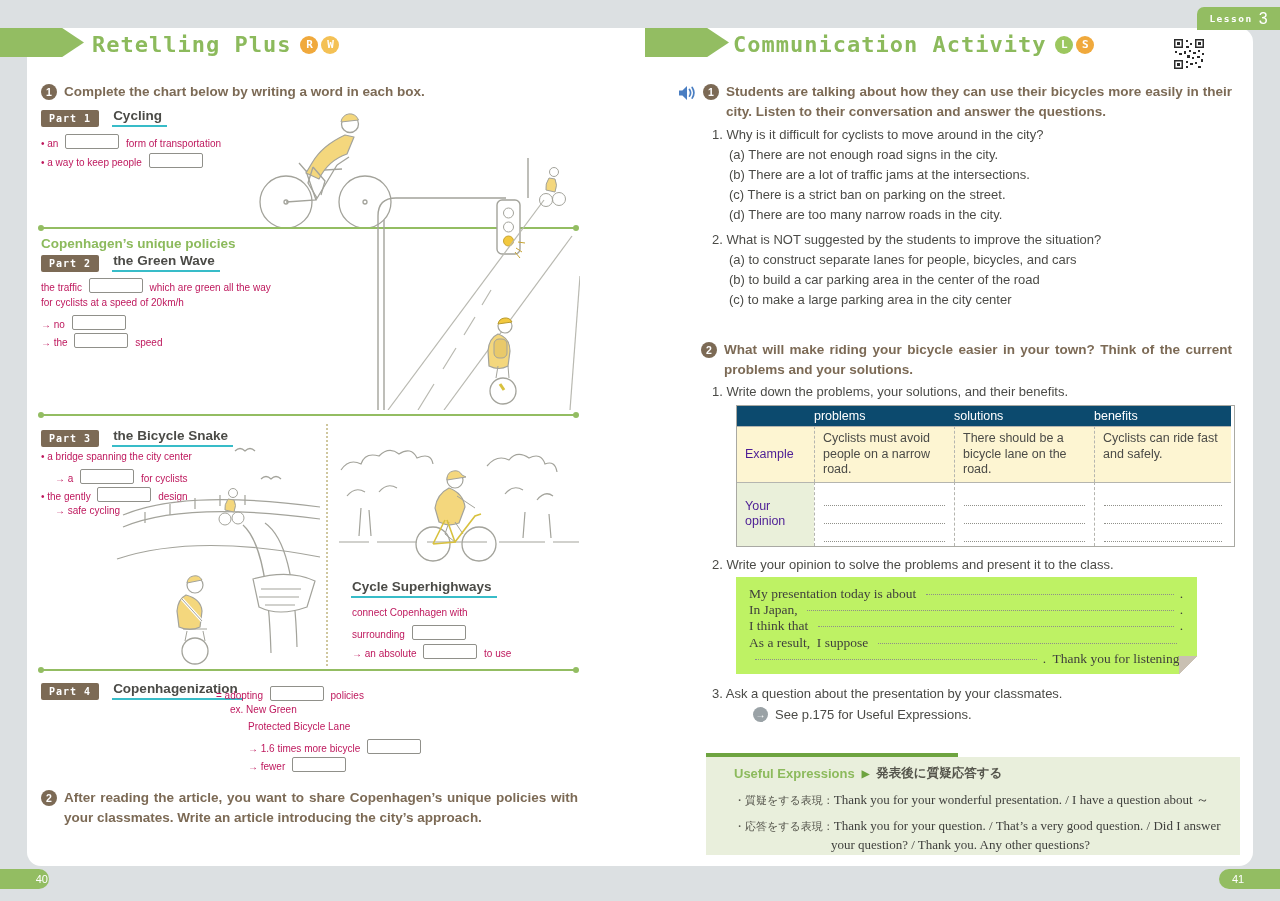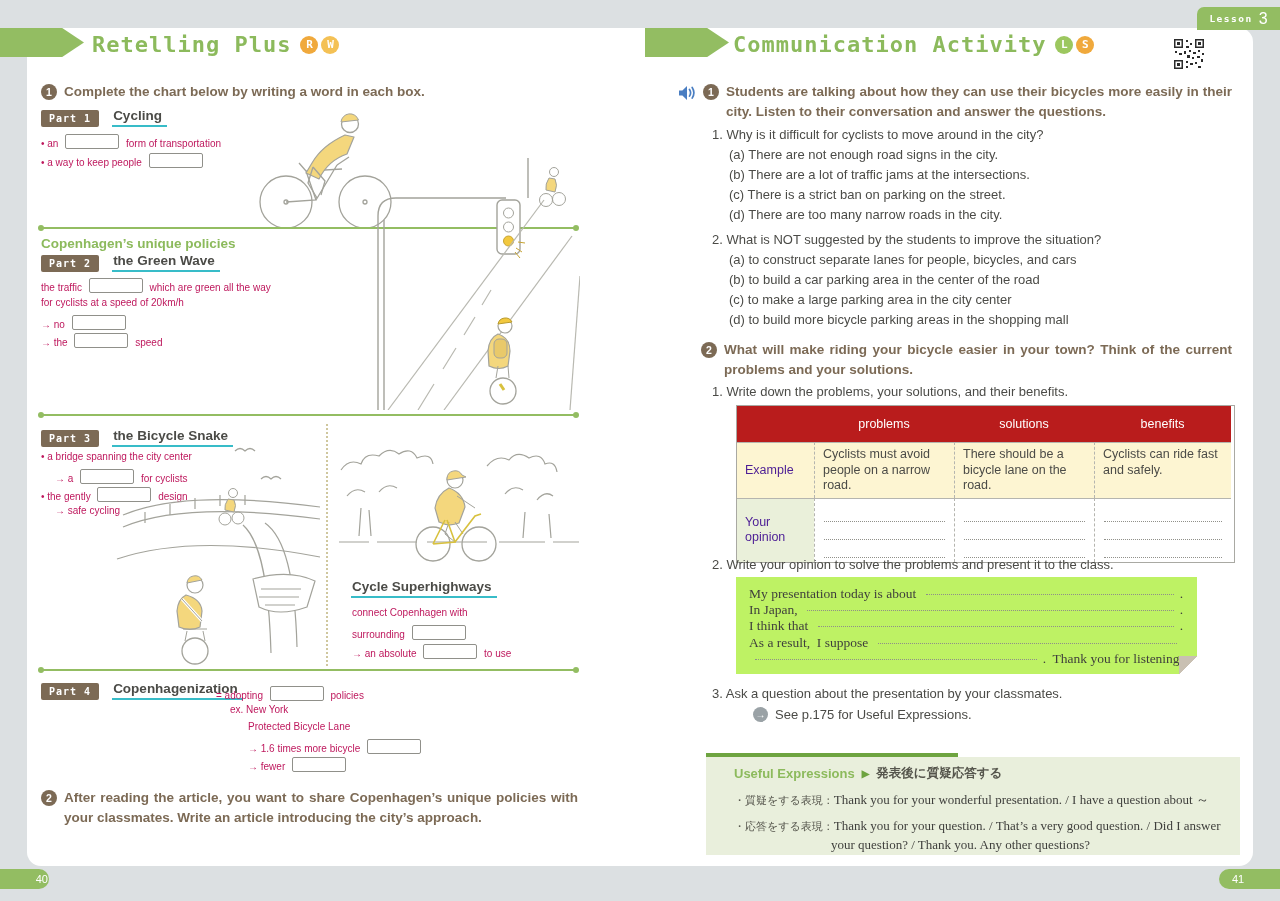--- a/index.html
+++ b/index.html
@@ -35,21 +35,21 @@
   .divider::before{left:-2px}.divider::after{right:-2px}
   .blank{display:inline-block;width:52px;height:13px;border:1px solid #90908a;border-radius:2px;background:#fff;vertical-align:-2px;margin:0 4px}
   .vdot{position:absolute;border-left:2px dotted #cfc79e}
   .illo{position:absolute}
   
   .qblock{position:absolute;font-size:13px;color:#4b4b47;line-height:20px;white-space:nowrap}
   .qblock .choice{margin-left:17px}
   .step{position:absolute;font-size:13px;color:#4b4b47;white-space:nowrap}
   
   .tbl{position:absolute;left:736px;top:405px;width:497px;border:1.5px solid #a9a9a3;display:grid;grid-template-columns:77px 140px 140px 137px;background:#fff;font-size:12.5px}
-  .tbl .h{background:#b91c1c;color:#fff;text-align:center;padding:11px 0;font-size:12.5px}
+  .tbl .h{background:#0c4a6e;color:#fff;padding:3px 0;font-size:12.5px}
   .tbl .c{border-top:1px solid #b5b5af;padding:4px 8px;line-height:1.25}
   .tbl .dl{border-left:1px dashed #b5b5af}
   .tbl .ex{background:#fdf5d2}
   .tbl .lab{display:flex;align-items:center;color:#4c1d95}
   .tbl .op-lab{background:#eaf0da}
   .tbl .opin{padding:5px 0 4px}
   .dotline{height:17px;border-bottom:1.5px dotted #90908a;margin:0 9px}
   
   .pres{position:absolute;left:736px;top:577px;width:461px;height:97px;background:#bef264;box-sizing:border-box;padding:9px 14px 7px 13px}
   .pres::after{content:'';position:absolute;right:0;bottom:0;width:18px;height:18px;background:linear-gradient(to bottom right,#c9c0b2 50%,#ffffff 50%)}
@@ -231,21 +231,21 @@
 <div class="line" style="left:352px;top:625px">surrounding <span class="blank"></span></div>
 <div class="line" style="left:352px;top:644px">→ an absolute <span class="blank"></span> to use</div>
 
 <div class="divider" style="left:40px;top:669px;width:537px"></div>
 
 <div class="part-row" style="left:41px;top:681px">
   <span class="part-badge">Part 4</span>
   <span class="part-title">Copenhagenization</span>
 </div>
 <div class="line" style="left:216px;top:686px">= adopting <span class="blank"></span> policies</div>
-<div class="line" style="left:230px;top:704px">ex. New York</div>
+<div class="line" style="left:230px;top:704px">ex. New Green</div>
 <div class="line" style="left:248px;top:721px">Protected Bicycle Lane</div>
 <div class="line" style="left:248px;top:739px">→ 1.6 times more bicycle <span class="blank"></span></div>
 <div class="line" style="left:248px;top:757px">→ fewer <span class="blank"></span></div>
 
 <div class="task" style="left:41px;top:788px;width:537px">
   <span class="ncirc">2</span>
   <span class="task-text">After reading the article, you want to share Copenhagen’s unique policies with your classmates.  Write an article introducing the city’s approach.</span>
 </div>
 
 <div class="pill" id="pill40">40</div>
@@ -317,21 +317,20 @@
   <div class="choice">(b) There are a lot of traffic jams at the intersections.</div>
   <div class="choice">(c) There is a strict ban on parking on the street.</div>
   <div class="choice">(d) There are too many narrow roads in the city.</div>
 </div>
 
 <div class="qblock" style="left:712px;top:230px">
   <div>2. What is NOT suggested by the students to improve the situation?</div>
   <div class="choice">(a) to construct separate lanes for people, bicycles, and cars</div>
   <div class="choice">(b) to build a car parking area in the center of the road</div>
   <div class="choice">(c) to make a large parking area in the city center</div>
-  <div class="choice">(d) to build more bicycle parking areas in the shopping mall</div>
 </div>
 
 <div class="task" style="left:701px;top:340px;width:533px">
   <span class="ncirc">2</span>
   <span class="task-text" style="width:508px">What will make riding your bicycle easier in your town?  Think of the current problems and your solutions.</span>
 </div>
 
 <div class="step" style="left:712px;top:384px">1. Write down the problems, your solutions, and their benefits.</div>
 
 <div class="tbl">

